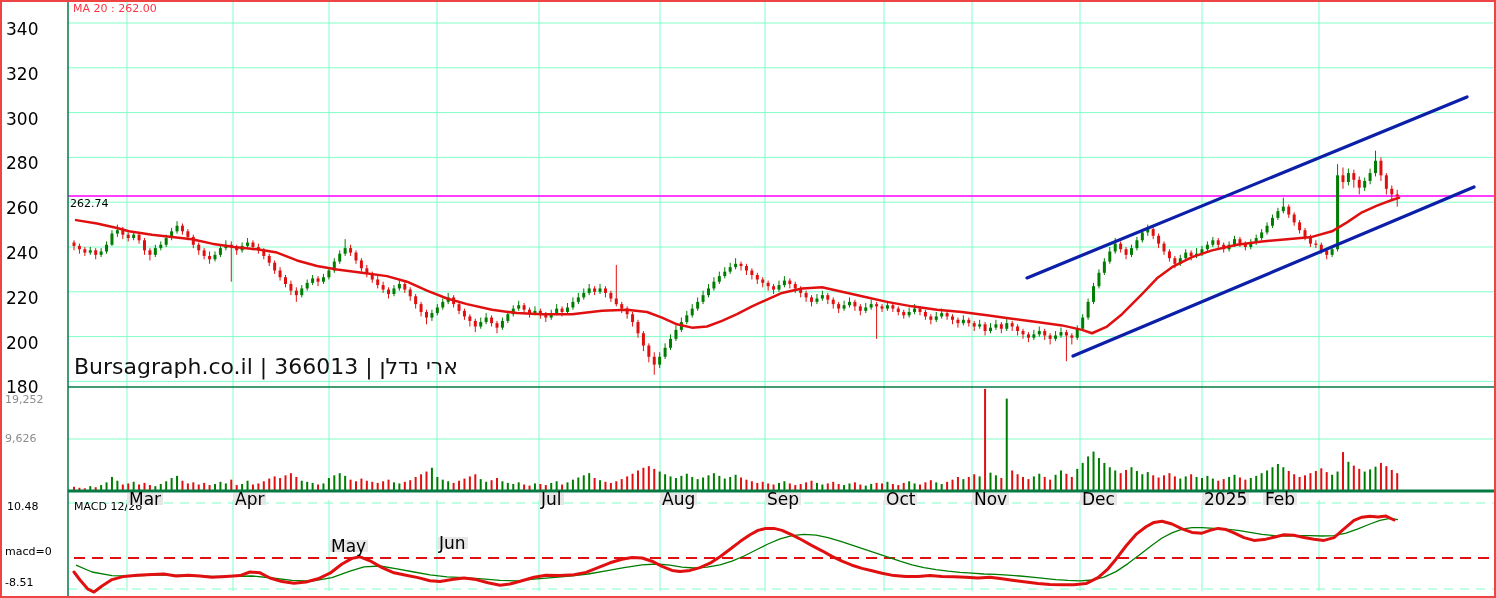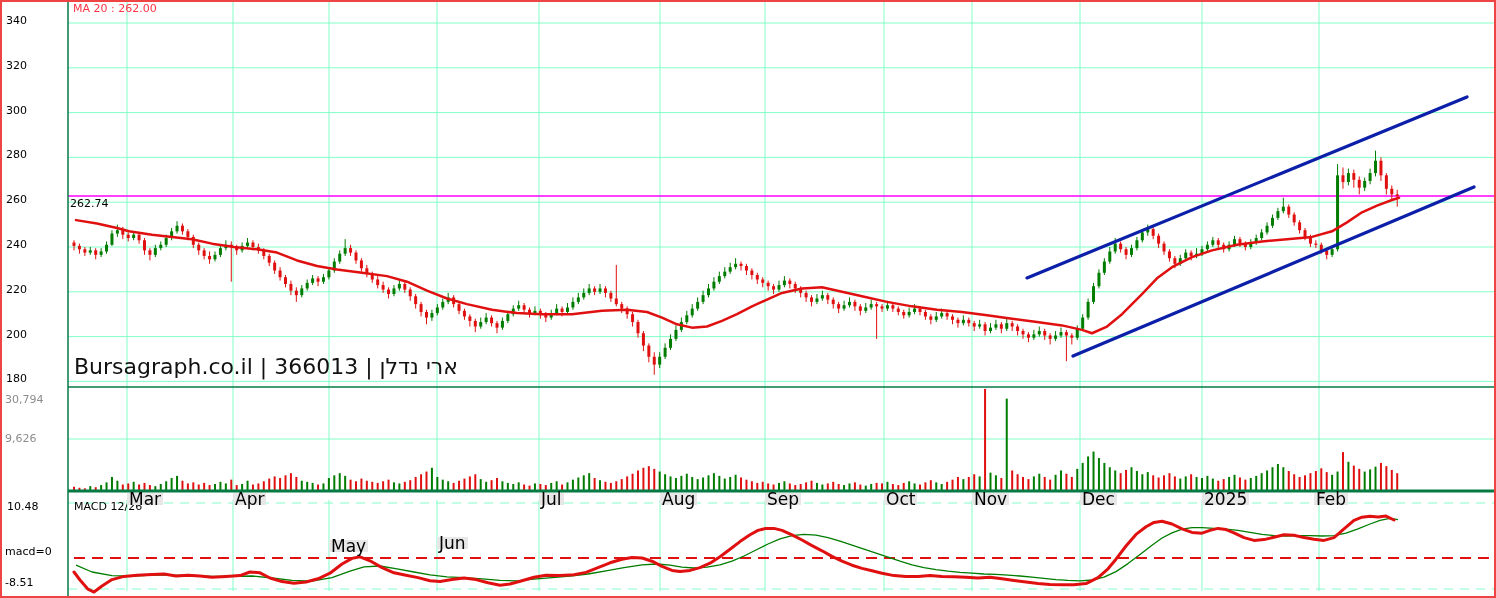--- a/index.html
+++ b/index.html
@@ -15,21 +15,21 @@
   .lbl{position:absolute;font:11px "DejaVu Sans",sans-serif;color:#000;white-space:nowrap;line-height:12px;}
   #ma-label{left:71px;top:1px;color:#ff3344;}
   #watermark{left:72px;top:359px;font-size:22px;color:#111;}
   #price-marker{left:68px;top:196px;}
   #vol-high{left:3px;top:392px;color:#8c8c8c;}
   #vol-low{left:3px;top:431px;color:#8c8c8c;}
   #macd-title{left:72px;top:499px;}
   #macd-max{left:5px;top:499px;}
   #macd-zero{left:3px;top:544px;}
   #macd-min{left:3px;top:575px;}
-  .tick-y{left:4px;font-size:11px;}
+  .tick-y{left:4px;font-size:17px;margin-top:8px;}
   .tick-x{top:491px;font-size:17px;background:#E7E7E7;padding:0 2px;}
 </style>
 </head>
 <body>
 
 <div id="frame">
   <div id="chart-canvas">
     <svg id="chart-svg" width="1492" height="594" viewBox="0 0 1492 594">
         <line x1="66" y1="21" x2="1492" y2="21" stroke="#82FFC8" stroke-width="1"></line>
         <line x1="66" y1="65.80000000000001" x2="1492" y2="65.80000000000001" stroke="#82FFC8" stroke-width="1"></line>
@@ -814,21 +814,21 @@
         <line x1="66" y1="0" x2="66" y2="594" stroke="#057A44" stroke-width="1.5"></line>
       </svg>
   </div>
 
   <div class="lbl" id="ma-label">MA 20 : 262.00</div>
 
   <div class="lbl" id="price-marker">262.74</div>
 
   <div class="lbl" id="watermark">Bursagraph.co.il | 366013 | ארי נדלן</div>
 
-  <div class="lbl" id="vol-high">30,794</div>
+  <div class="lbl" id="vol-high">19,252</div>
   <div class="lbl" id="vol-low">9,626</div>
 
   <div class="lbl" id="macd-title">MACD 12/26</div>
   <div class="lbl" id="macd-max">10.48</div>
   <div class="lbl" id="macd-zero">macd=0</div>
   <div class="lbl" id="macd-min">-8.51</div>
 
   <div id="gen-labels">
       <div class="tick-y lbl" style="left: 4px; top: 13px;">340</div>
       <div class="tick-y lbl" style="left: 4px; top: 57.8px;">320</div>
@@ -843,15 +843,15 @@
       <div class="tick-x lbl" style="left: 231px; top: 491px;">Apr</div>
       <div class="tick-x lbl" style="left: 327px; top: 499px; margin-top: 39px;">May</div>
       <div class="tick-x lbl" style="left: 435px; top: 491px; margin-top: 44px;">Jun</div>
       <div class="tick-x lbl" style="left: 537px; top: 491px;">Jul</div>
       <div class="tick-x lbl" style="left: 658px; top: 491px;">Aug</div>
       <div class="tick-x lbl" style="left: 763px; top: 491px;">Sep</div>
       <div class="tick-x lbl" style="left: 882px; top: 491px;">Oct</div>
       <div class="tick-x lbl" style="left: 970px; top: 491px;">Nov</div>
       <div class="tick-x lbl" style="left: 1078px; top: 491px;">Dec</div>
       <div class="tick-x lbl" style="left: 1200px; top: 491px;">2025</div>
-      <div class="tick-x lbl" style="left: 1312px; top: 491px; text-align: center;">Feb</div>
+      <div class="tick-x lbl" style="left: 1261px; top: 491px; text-align: center;">Feb</div>
     </div>
 </div>
 
 </body></html>

